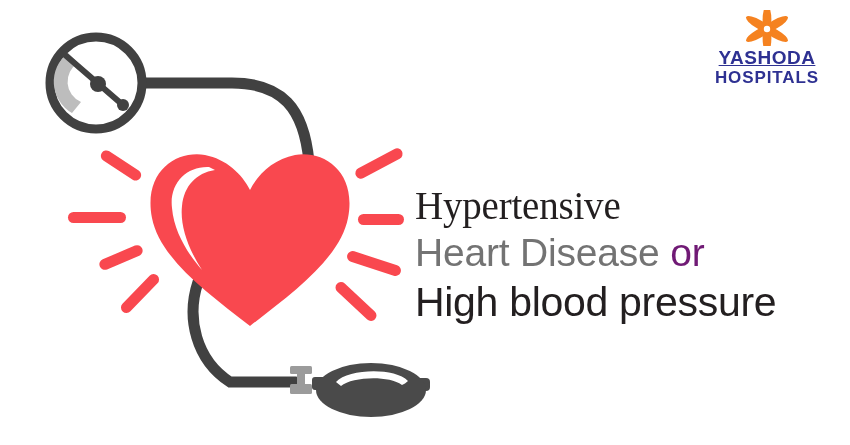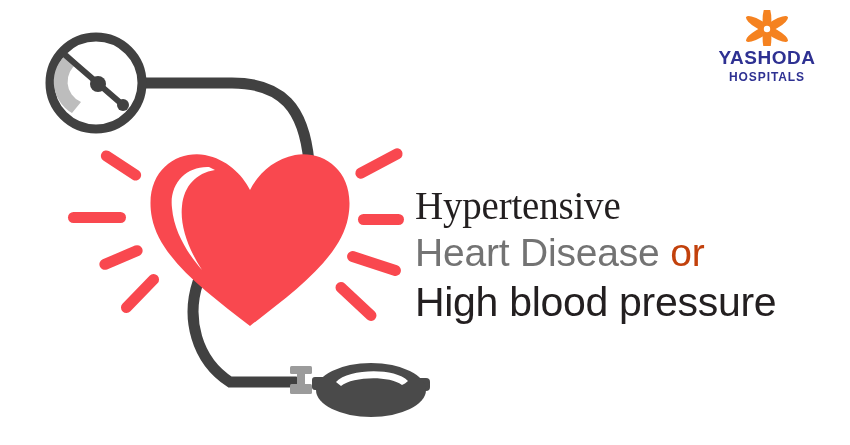--- a/index.html
+++ b/index.html
@@ -39,23 +39,24 @@
   .logo-word {
     display: block;
     color: #2e3192;
     font-family: "Liberation Sans", sans-serif;
     font-weight: bold;
     letter-spacing: 0.5px;
   }
   #logo-name {
     font-size: 19px;
     line-height: 20px;
+    text-decoration: underline;
   }
   #logo-sub {
-    font-size: 12px;
+    font-size: 17px;
     line-height: 19px;
     letter-spacing: 0.9px;
   }
   #headline {
     position: absolute;
     left: 415px;
     top: 182px;
     width: 420px;
   }
   .hl-line {
@@ -73,21 +74,21 @@
   #hl-line-2 {
     font-size: 39px;
     line-height: 48px;
     font-weight: normal;
     letter-spacing: -0.2px;
   }
   #hl-disease {
     color: #737373;
   }
   #hl-or {
-    color: #c2410c;
+    color: #701a75;
   }
   #hl-line-3 {
     font-size: 41px;
     line-height: 50px;
     font-weight: normal;
     letter-spacing: -0.3px;
   }
 </style>
 </head>
 <body>

